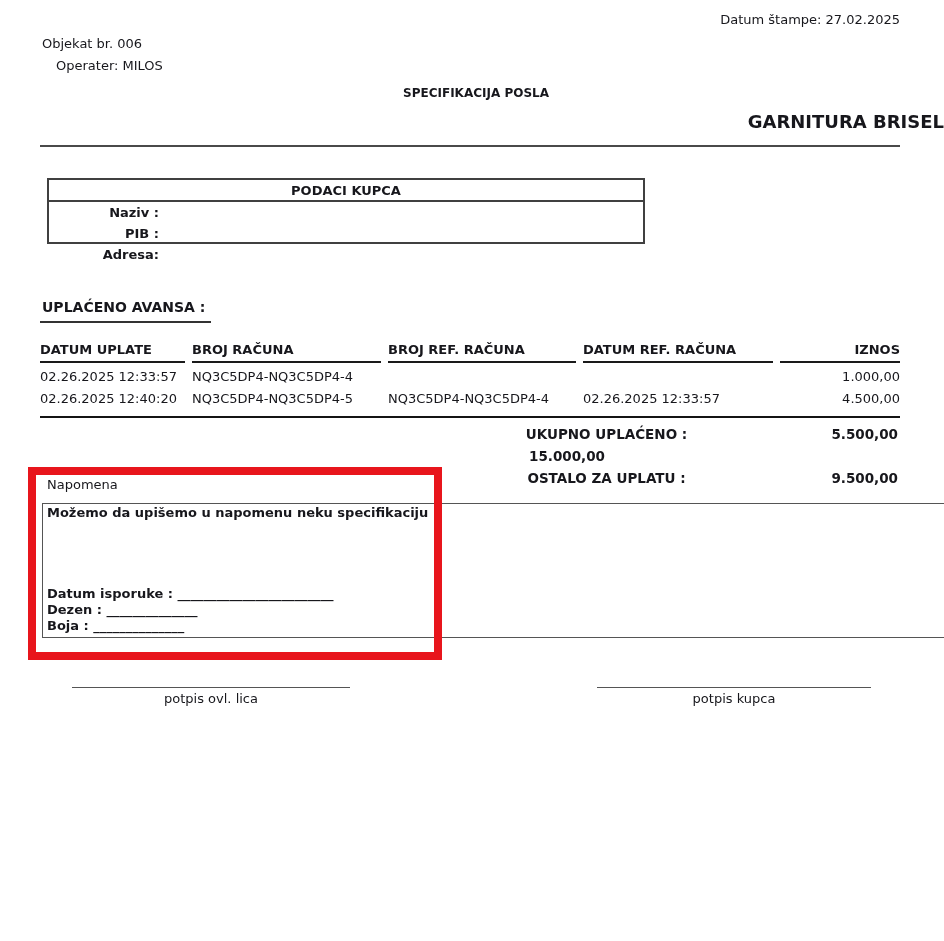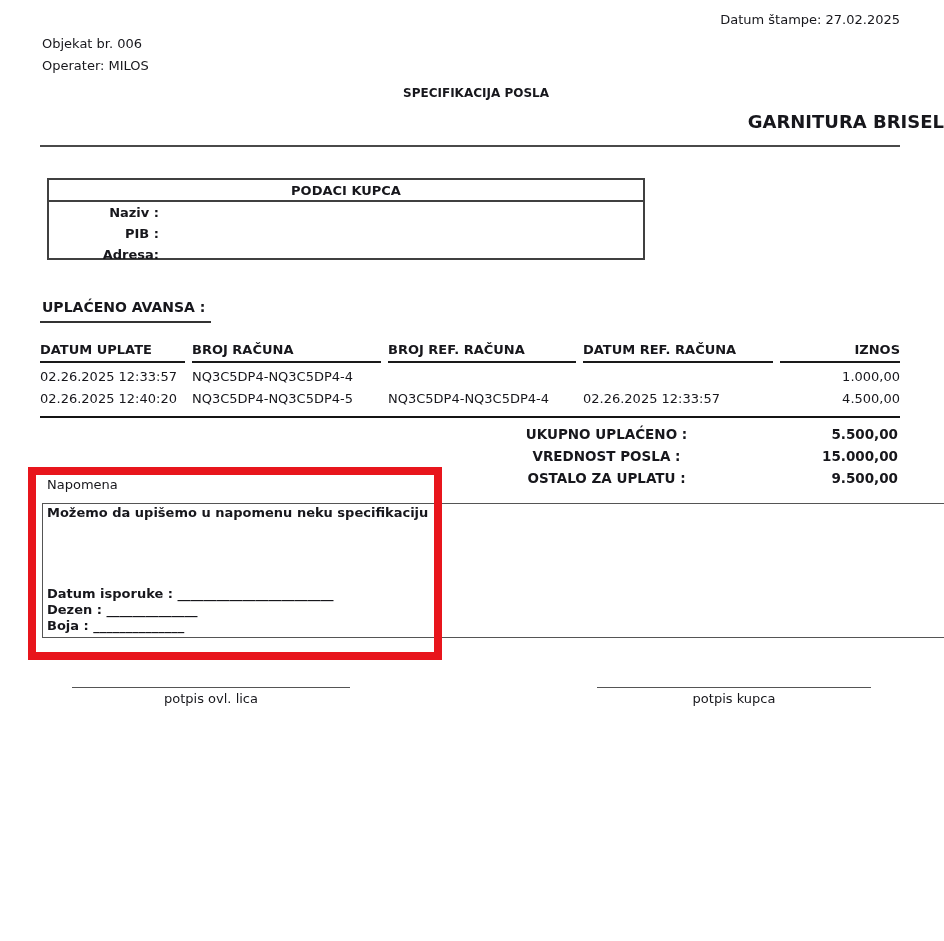--- a/index.html
+++ b/index.html
@@ -10,29 +10,29 @@
     font-family: "DejaVu Sans", "Liberation Sans", sans-serif;
     color: #17171c;
     font-size: 13px;
     overflow: hidden;
   }
   .abs { position: absolute; }
 
   
   .print-date { top: 12px; right: 44px; }
   .object-line { top: 36px; left: 42px; }
-  .operator-line { top: 58px; left: 42px; }
+  .operator-line { top: 58px; left: 56px; }
 
   
   .title1 { top: 86px; left: 4px; width: 100%; text-align: center; font-size: 12px; font-weight: bold; }
   .title2 { top: 111px; left: 0; width: 100%; text-align: right; font-size: 18px; font-weight: bold; }
   .title-rule { top: 145px; left: 40px; width: 860px; height: 2px; background: #4a4a4a; }
 
   
-  .customer-box { top: 178px; left: 47px; width: 598px; height: 82px; border: 2px solid #404040; }
+  .customer-box { top: 178px; left: 47px; width: 598px; height: 66px; border: 2px solid #404040; }
   .customer-box .box-header {
     height: 22px; line-height: 22px; text-align: center;
     font-weight: bold; border-bottom: 2px solid #404040;
   }
   .customer-box .field-row { display: flex; height: 21px; line-height: 21px; }
   .customer-box .field-label { width: 110px; text-align: right; font-weight: bold; }
   .customer-box .field-value { flex: 1; padding-left: 8px; }
 
   
   .section-title {
@@ -126,21 +126,20 @@
 </div>
 
 <div class="abs totals-rule"></div>
 
 <div class="abs totals">
   <div class="total-row">
     <span class="total-label">UKUPNO UPLAĆENO :</span>
     <span class="total-value">5.500,00</span>
   </div>
   <div class="total-row">
-    <span class="total-label">VREDNOST POSLA :</span>
     <span class="total-value">15.000,00</span>
   </div>
   <div class="total-row">
     <span class="total-label">OSTALO ZA UPLATU :</span>
     <span class="total-value">9.500,00</span>
   </div>
 </div>
 
 <div class="abs note-label">Napomena</div>
 <div class="abs note-box">

